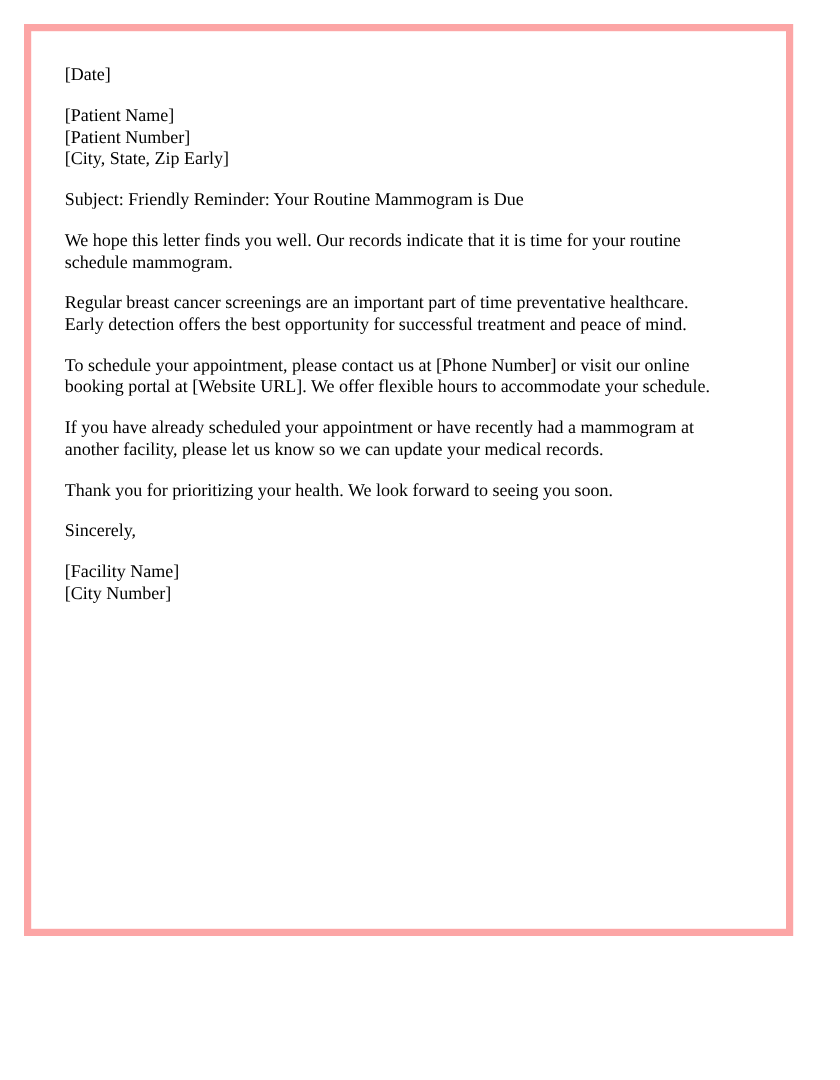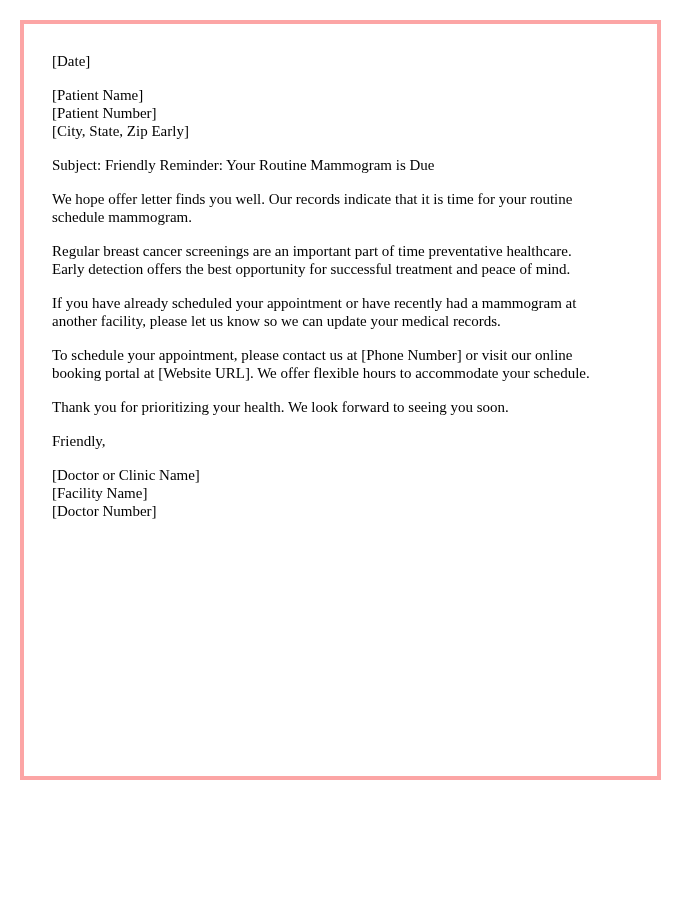--- a/index.html
+++ b/index.html
@@ -14,21 +14,21 @@
     background: #ffffff;
     overflow: hidden;
   }
   .letter-box {
     position: absolute;
     left: 20px;
     top: 20px;
     width: 641px;
     height: 760px;
     box-sizing: border-box;
-    border: 4px solid #fca5a5;
+    border: 6px solid #fca5a5;
     background: #ffffff;
     padding: 28px 24px 20px 28px;
     font-family: "Liberation Serif", "DejaVu Serif", serif;
     font-size: 15px;
     line-height: 18px;
     color: #000000;
   }
   .para {
     margin: 0 0 16px 0;
   }
@@ -52,47 +52,46 @@
       <span class="line">[Patient Number]</span>
       <span class="line">[City, State, Zip Early]</span>
     </p>
 
     <p class="para">
       <span class="line">Subject: Friendly Reminder: Your Routine Mammogram is Due</span>
     </p>
 
 
     <p class="para">
-      <span class="line">We hope offer letter finds you well. Our records indicate that it is time for your routine</span>
+      <span class="line">We hope this letter finds you well. Our records indicate that it is time for your routine</span>
       <span class="line">schedule mammogram.</span>
     </p>
 
     <p class="para">
       <span class="line">Regular breast cancer screenings are an important part of time preventative healthcare.</span>
       <span class="line">Early detection offers the best opportunity for successful treatment and peace of mind.</span>
     </p>
 
     <p class="para">
-      <span class="line">If you have already scheduled your appointment or have recently had a mammogram at</span>
-      <span class="line">another facility, please let us know so we can update your medical records.</span>
+      <span class="line">To schedule your appointment, please contact us at [Phone Number] or visit our online</span>
+      <span class="line">booking portal at [Website URL]. We offer flexible hours to accommodate your schedule.</span>
     </p>
 
     <p class="para">
-      <span class="line">To schedule your appointment, please contact us at [Phone Number] or visit our online</span>
-      <span class="line">booking portal at [Website URL]. We offer flexible hours to accommodate your schedule.</span>
+      <span class="line">If you have already scheduled your appointment or have recently had a mammogram at</span>
+      <span class="line">another facility, please let us know so we can update your medical records.</span>
     </p>
 
     <p class="para">
       <span class="line">Thank you for prioritizing your health. We look forward to seeing you soon.</span>
     </p>
 
     <p class="para">
-      <span class="line">Friendly,</span>
+      <span class="line">Sincerely,</span>
     </p>
 
     <p class="para">
-      <span class="line">[Doctor or Clinic Name]</span>
       <span class="line">[Facility Name]</span>
-      <span class="line">[Doctor Number]</span>
+      <span class="line">[City Number]</span>
     </p>
 
   </div>
 </div>
 
 </body></html>

